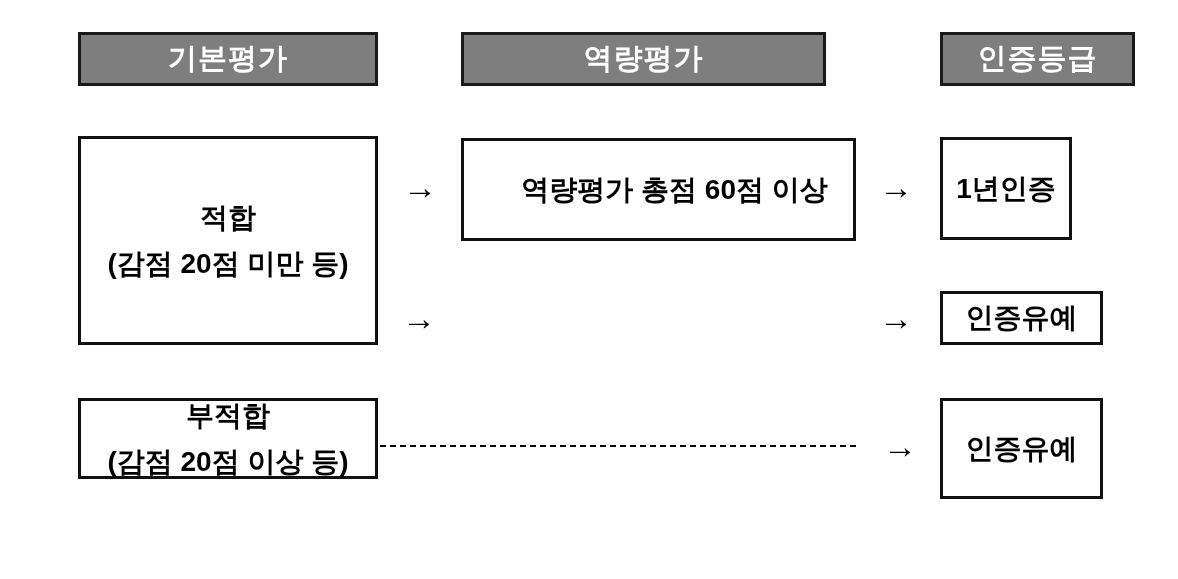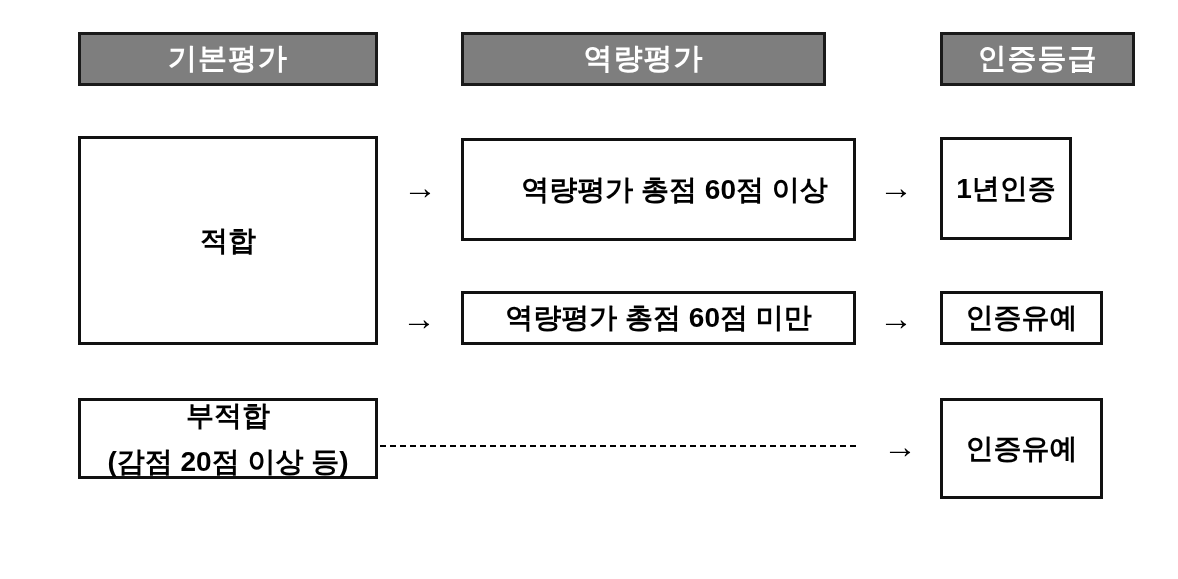--- a/index.html
+++ b/index.html
@@ -91,20 +91,21 @@
   </div>
   <div class="abs header-box" id="header-competency">
     <span>역량평가</span>
   </div>
   <div class="abs header-box" id="header-grade">
     <span>인증등급</span>
   </div>
 
   <div class="abs flow-box" id="box-pass">
     <span>적합</span>
+    <span>(감점 20점 미만 등)</span>
   </div>
 
   <div class="abs arrow" id="arrow-1">
     <span>→</span>
   </div>
 
   <div class="abs flow-box" id="box-comp-above">
     <span>역량평가 총점 60점 이상</span>
   </div>
 
@@ -113,23 +114,20 @@
   </div>
 
   <div class="abs flow-box" id="box-one-year">
     <span>1년인증</span>
   </div>
 
   <div class="abs arrow" id="arrow-3">
     <span>→</span>
   </div>
 
-  <div class="abs flow-box" id="box-comp-below">
-    <span>역량평가 총점 60점 미만</span>
-  </div>
 
   <div class="abs arrow" id="arrow-4">
     <span>→</span>
   </div>
 
   <div class="abs flow-box" id="box-deferred-2">
     <span>인증유예</span>
   </div>
 
   <div class="abs flow-box" id="box-fail">

